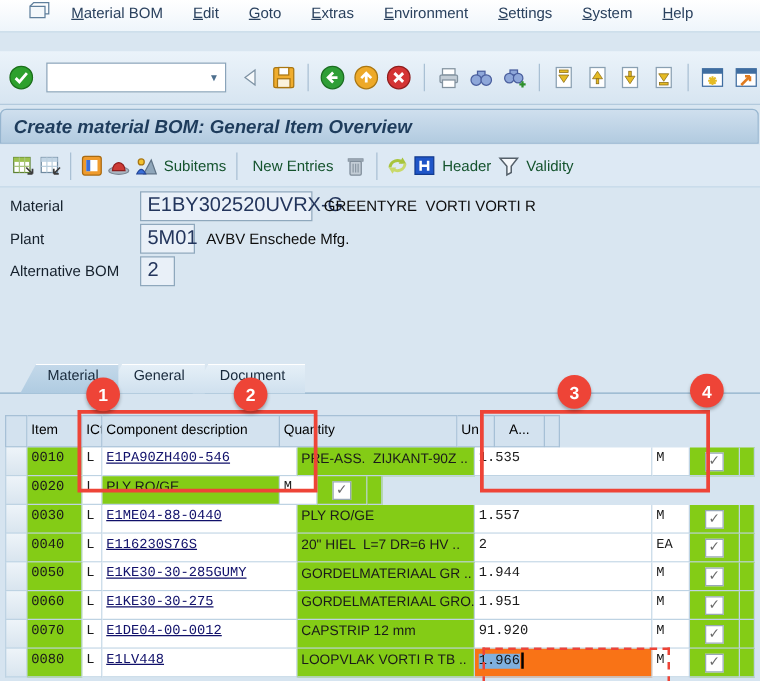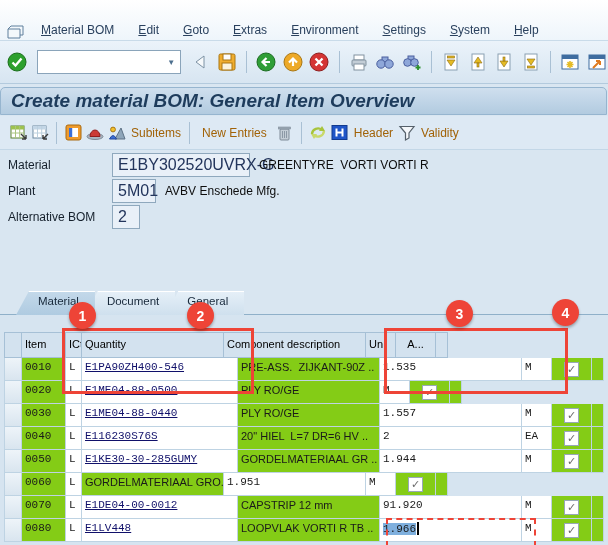--- a/index.html
+++ b/index.html
@@ -1,43 +1,43 @@
 <!DOCTYPE html>
 <html><head>
 <meta charset="utf-8">
 <style>
   html,body{margin:0;padding:0}
   body{width:608px;height:545px;position:relative;overflow:hidden;background:#d9e6f1;
        font-family:"Liberation Sans",sans-serif;color:#1a1a1a;}
   
-  .menubar{position:absolute;top:0;left:0;width:608px;height:41px;
+  .menubar{position:absolute;top:0;left:0;width:608px;height:26px;
     background:linear-gradient(#ffffff,#eef5fb);border-bottom:1px solid #c9dbe9;
-    display:flex;align-items:flex-end;gap:2px;padding-left:6px;box-sizing:border-box}
+    display:flex;align-items:flex-start;gap:2px;padding-left:22px;box-sizing:border-box}
   .menu-item{font-size:12px;color:#2a415e;padding:3px 11px;cursor:default;white-space:nowrap}
   .menu-item::first-letter{text-decoration:underline}
   .sysicon{width:18px;height:16px;margin-right:4px;display:inline-block}
   
   .toolbar{position:absolute;top:41px;left:0;width:608px;height:43px;
     background:linear-gradient(#ebf3fa,#d7e5f1);border-bottom:1px solid #b3cadd;
     display:flex;align-items:center;gap:4px;padding-left:6px;box-sizing:border-box}
   .icon{display:inline-flex;align-items:center;justify-content:center;width:24px;height:24px}
   .icon svg{display:block}
   .sep{width:1px;height:22px;background:#a9c0d4;margin:0 4px}
   .cmdfield{width:152px;height:22px;background:#fff;border:1px solid #8aa4ba;
     display:flex;align-items:center;justify-content:flex-end;margin:0 4px}
   .cmd-arrow{font-size:8px;color:#4d6f8e;padding:0 5px}
   
   .titlebar{position:absolute;top:87px;left:0;width:607px;height:28px;
     background:linear-gradient(#cfdfee,#b2cbe0);border:1px solid #96b5cf;border-radius:5px 5px 0 0;
     display:flex;align-items:center;padding-left:10px;box-sizing:border-box;
-    font-size:19px;font-weight:bold;font-style:italic;color:#1e3c5c}
+    font-size:15px;font-weight:bold;font-style:italic;color:#1e3c5c}
   
   .apptoolbar{position:absolute;top:116px;left:0;width:608px;height:34px;background:#dde9f4;
     border-bottom:1px solid #c3d7e7;display:flex;align-items:center;gap:2px;padding-left:8px;
-    box-sizing:border-box;font-size:12px;color:#a16207}
+    box-sizing:border-box;font-size:12px;color:#14532d}
   .icon18{display:inline-flex;align-items:center;justify-content:center;width:20px;height:20px}
   .tool-label{padding:0 2px;white-space:nowrap}
   .txt-btn{padding:1px 6px;white-space:nowrap}
   
   .fields{position:absolute;top:152px;left:0;width:608px}
   .field-row{display:flex;align-items:center;height:26px;padding-left:8px;font-size:12px}
   .f-label{width:104px;color:#15202c}
   .val-box{border:1px solid #8fa8bd;background:#e9f0f8;font-family:Liberation Sans, sans-serif;
     font-size:16px;color:#23355c;padding:2px 5px;white-space:pre}
   .f-desc{margin-left:9px;color:#0d0d0d;white-space:pre}
@@ -59,21 +59,21 @@
   .head .c-sel{border-left:1px solid #a6c0d6}
   .c-sel{width:18px;background:linear-gradient(#eef4f9,#d9e5ef);border-left:1px solid #bed3e3}
   .c-item{width:44px}.c-ict{width:16px}.c-comp{width:156px}.c-desc{width:142px}
   .c-qty{width:142px}.c-un{width:30px}.c-a{width:40px;text-align:center}.c-x{width:12px}
   .mono{font-family:"Liberation Mono",monospace}
   .ro{background:#84cc16}.wh{background:#fff}
   .link{text-decoration:underline;color:#10106a}
   .cb{display:inline-block;width:13px;height:13px;background:#fff;border:1px solid #98a8b6;
     margin-top:1px;line-height:12px;font-size:11px;color:#6b6b6b}
   .cb::after{content:"✓"}
-  .editing{background:#ffffff}
+  .editing{background:#f97316}
   .seltext{background:#7fb0de}
   .caret{display:inline-block;width:1.5px;height:13px;background:#000;vertical-align:text-bottom;margin-left:1px}
   
   .overlay{position:absolute;top:0;left:0;width:608px;height:545px;pointer-events:none;z-index:9}
   .ann-rect{position:absolute;border:3px solid #ee4437}
   .ann-rect1{left:62px;top:328px;width:186px;height:60px}
   .ann-rect2{left:384px;top:328px;width:178px;height:60px}
   .ann-dashed{position:absolute;left:386px;top:518px;width:146px;height:25px;border:2px dashed #ee4437}
   .circle{position:absolute;width:27px;height:27px;border-radius:50%;background:#ee4437;color:#fff;
     font-weight:bold;font-size:14px;display:flex;align-items:center;justify-content:center;
@@ -298,32 +298,32 @@
     <span class="f-desc">AVBV Enschede Mfg.</span>
   </div>
   <div class="field-row">
     <span class="f-label">Alternative BOM</span>
     <span class="val-box" style="width:16px">2</span>
   </div>
 </div>
 
 <div class="tabstrip">
   <span class="tab active">Material</span>
+  <span class="tab">General</span>
   <span class="tab">Document</span>
-  <span class="tab">General</span>
 </div>
 <div class="panel"></div>
 
 <div class="bom-table">
   <div class="tr head">
     <span class="td c-sel"></span>
     <span class="td c-item">Item</span>
     <span class="td c-ict">ICt</span>
+    <span class="td c-desc">Component description</span>
     <span class="td c-qty">Quantity</span>
-    <span class="td c-desc">Component description</span>
     <span class="td c-un">Un</span>
     <span class="td c-a">A...</span>
     <span class="td c-x"></span>
   </div>
 
   <div class="tr">
     <span class="td c-sel"></span>
     <span class="td c-item mono ro">0010</span>
     <span class="td c-ict mono wh">L</span>
     <span class="td c-comp mono wh link">E1PA90ZH400-546</span>
@@ -331,21 +331,20 @@
     <span class="td c-qty mono wh">1.535</span>
     <span class="td c-un mono wh">M</span>
     <span class="td c-a ro"><span class="cb"></span></span>
     <span class="td c-x ro"></span>
   </div>
 
   <div class="tr">
     <span class="td c-sel"></span>
     <span class="td c-item mono ro">0020</span>
     <span class="td c-ict mono wh">L</span>
-    <span class="td c-comp mono wh link">E1ME04-88-0500</span>
     <span class="td c-desc ro">PLY RO/GE</span>
     <span class="td c-un mono wh">M</span>
     <span class="td c-a ro"><span class="cb"></span></span>
     <span class="td c-x ro"></span>
   </div>
 
   <div class="tr">
     <span class="td c-sel"></span>
     <span class="td c-item mono ro">0030</span>
     <span class="td c-ict mono wh">L</span>
@@ -378,20 +377,21 @@
     <span class="td c-qty mono wh">1.944</span>
     <span class="td c-un mono wh">M</span>
     <span class="td c-a ro"><span class="cb"></span></span>
     <span class="td c-x ro"></span>
   </div>
 
   <div class="tr">
     <span class="td c-sel"></span>
     <span class="td c-item mono ro">0060</span>
     <span class="td c-ict mono wh">L</span>
+    <span class="td c-comp mono wh link">E1KE30-30-275</span>
     <span class="td c-desc ro">GORDELMATERIAAL GRO..</span>
     <span class="td c-qty mono wh">1.951</span>
     <span class="td c-un mono wh">M</span>
     <span class="td c-a ro"><span class="cb"></span></span>
     <span class="td c-x ro"></span>
   </div>
 
   <div class="tr">
     <span class="td c-sel"></span>
     <span class="td c-item mono ro">0070</span>

